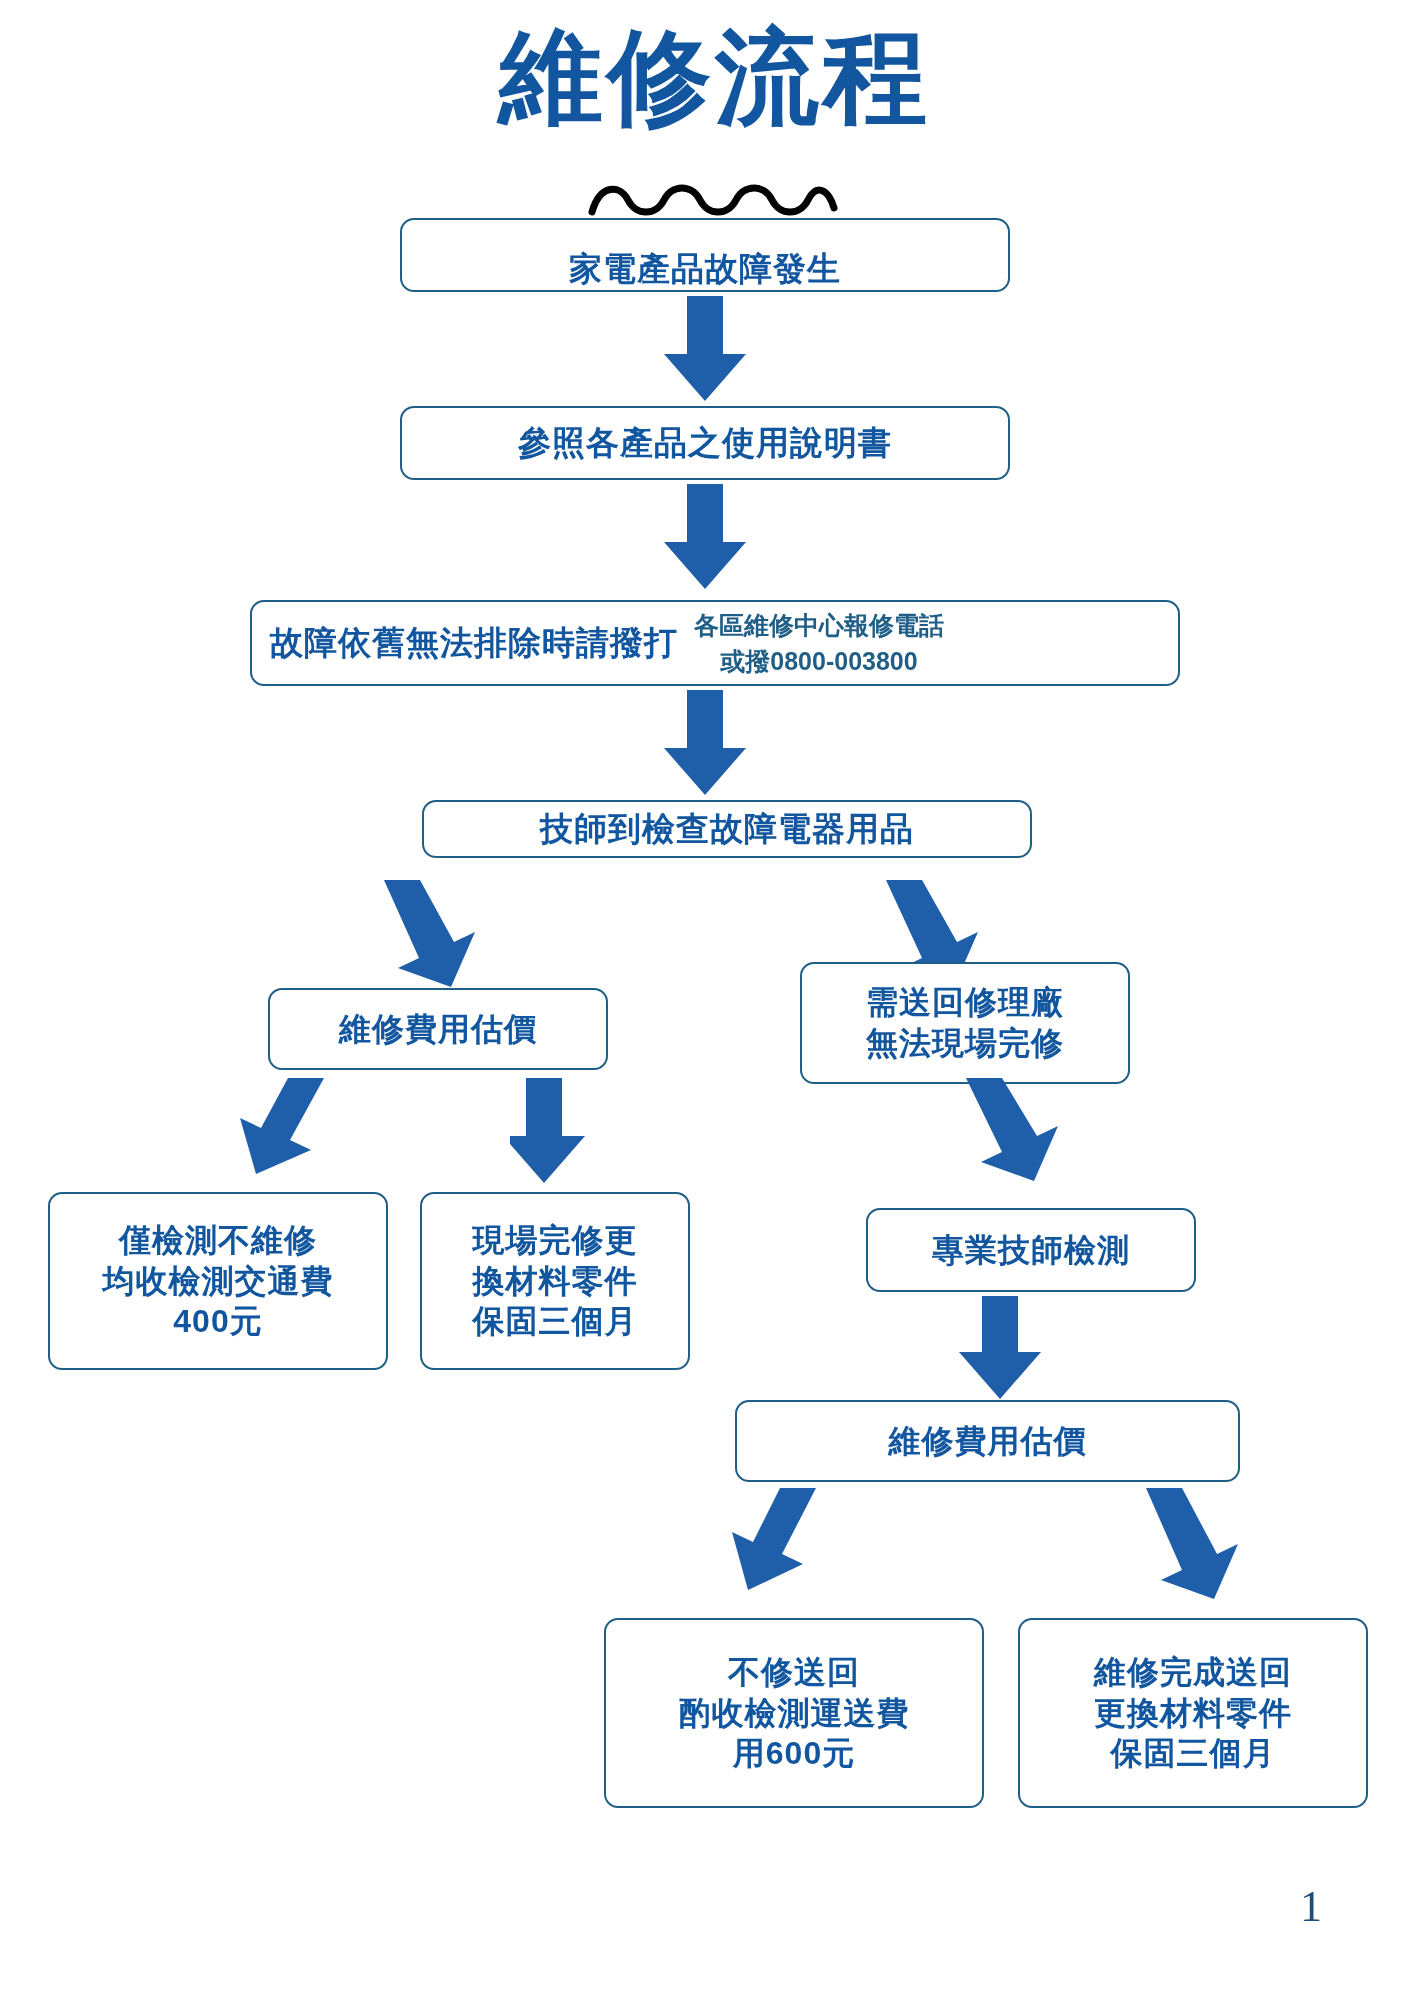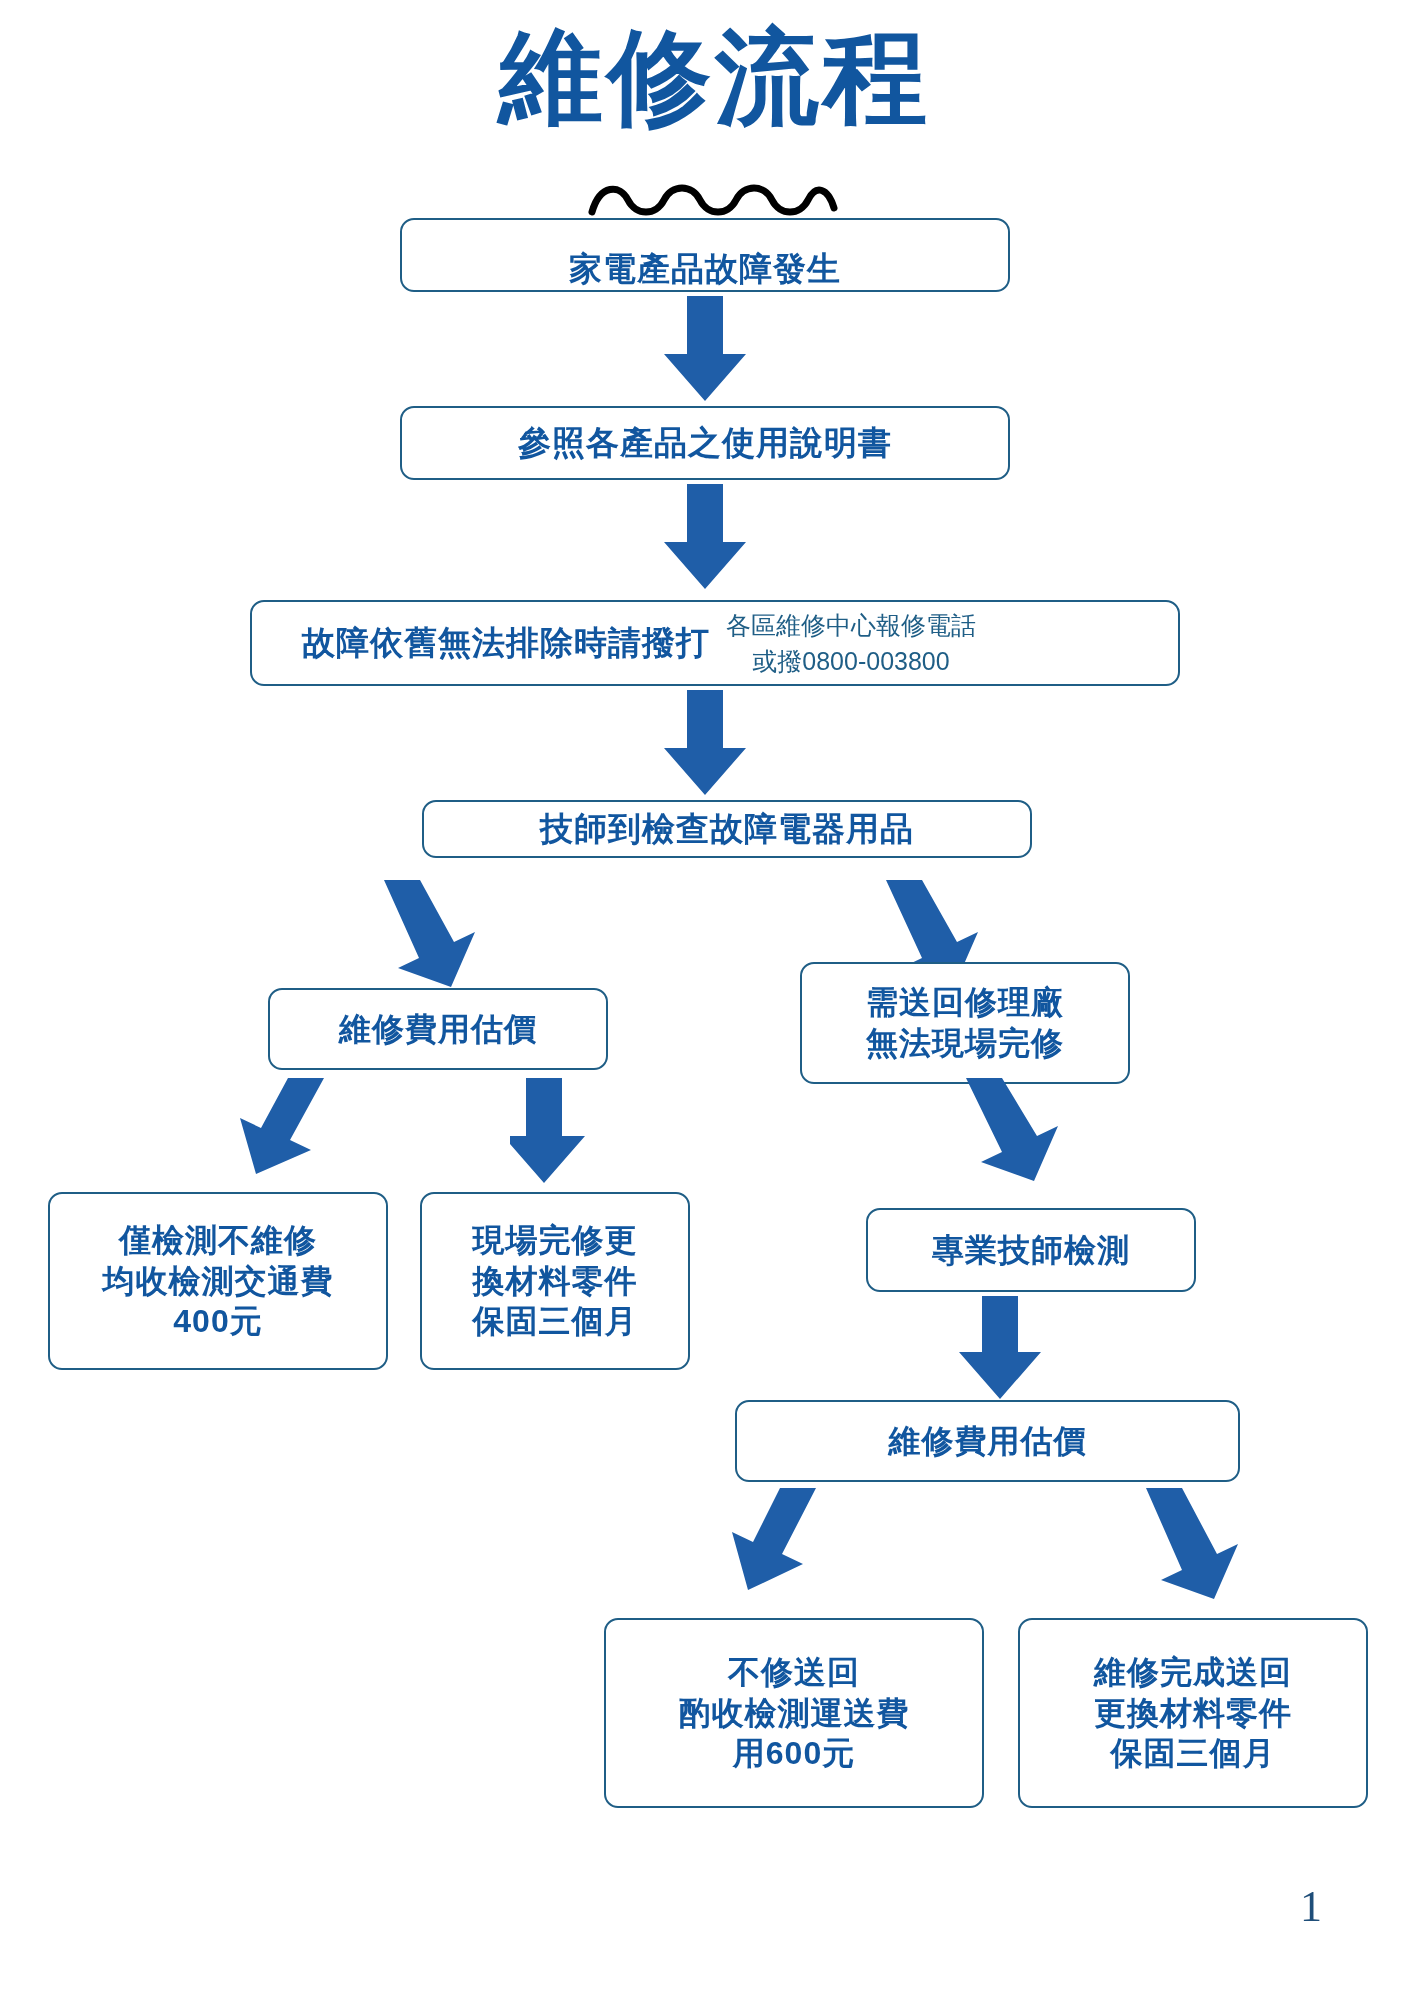--- a/index.html
+++ b/index.html
@@ -71,25 +71,24 @@
   .box.split {
     justify-content: flex-start;
     padding-left: 18px;
   }
   .box .main-text {
     font-size: 33px;
     font-weight: bold;
     color: #11569F;
     white-space: nowrap;
     letter-spacing: 1px;
-    margin-left: 32px;
   }
   .box .note-text {
     font-size: 25px;
-    font-weight: normal;
+    font-weight: bold;
     color: #1F5E86;
     line-height: 1.45;
     text-align: center;
     margin-left: 16px;
     letter-spacing: 0px;
   }
   .box .note-text > div { white-space: nowrap; }
 
   
   .arrow {

